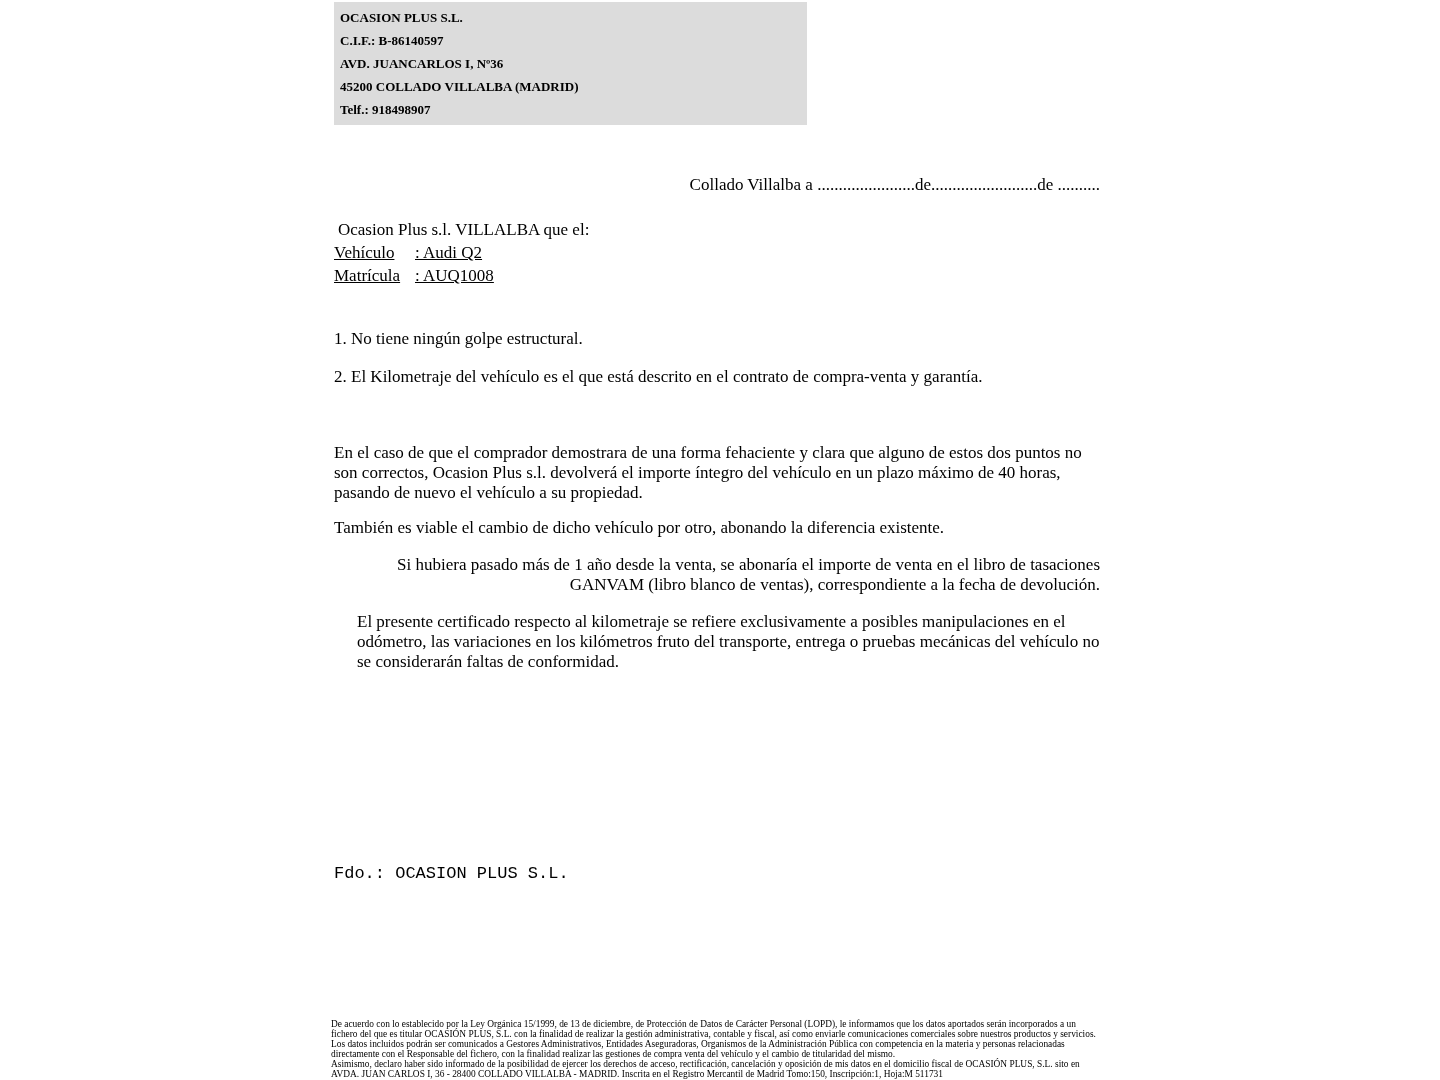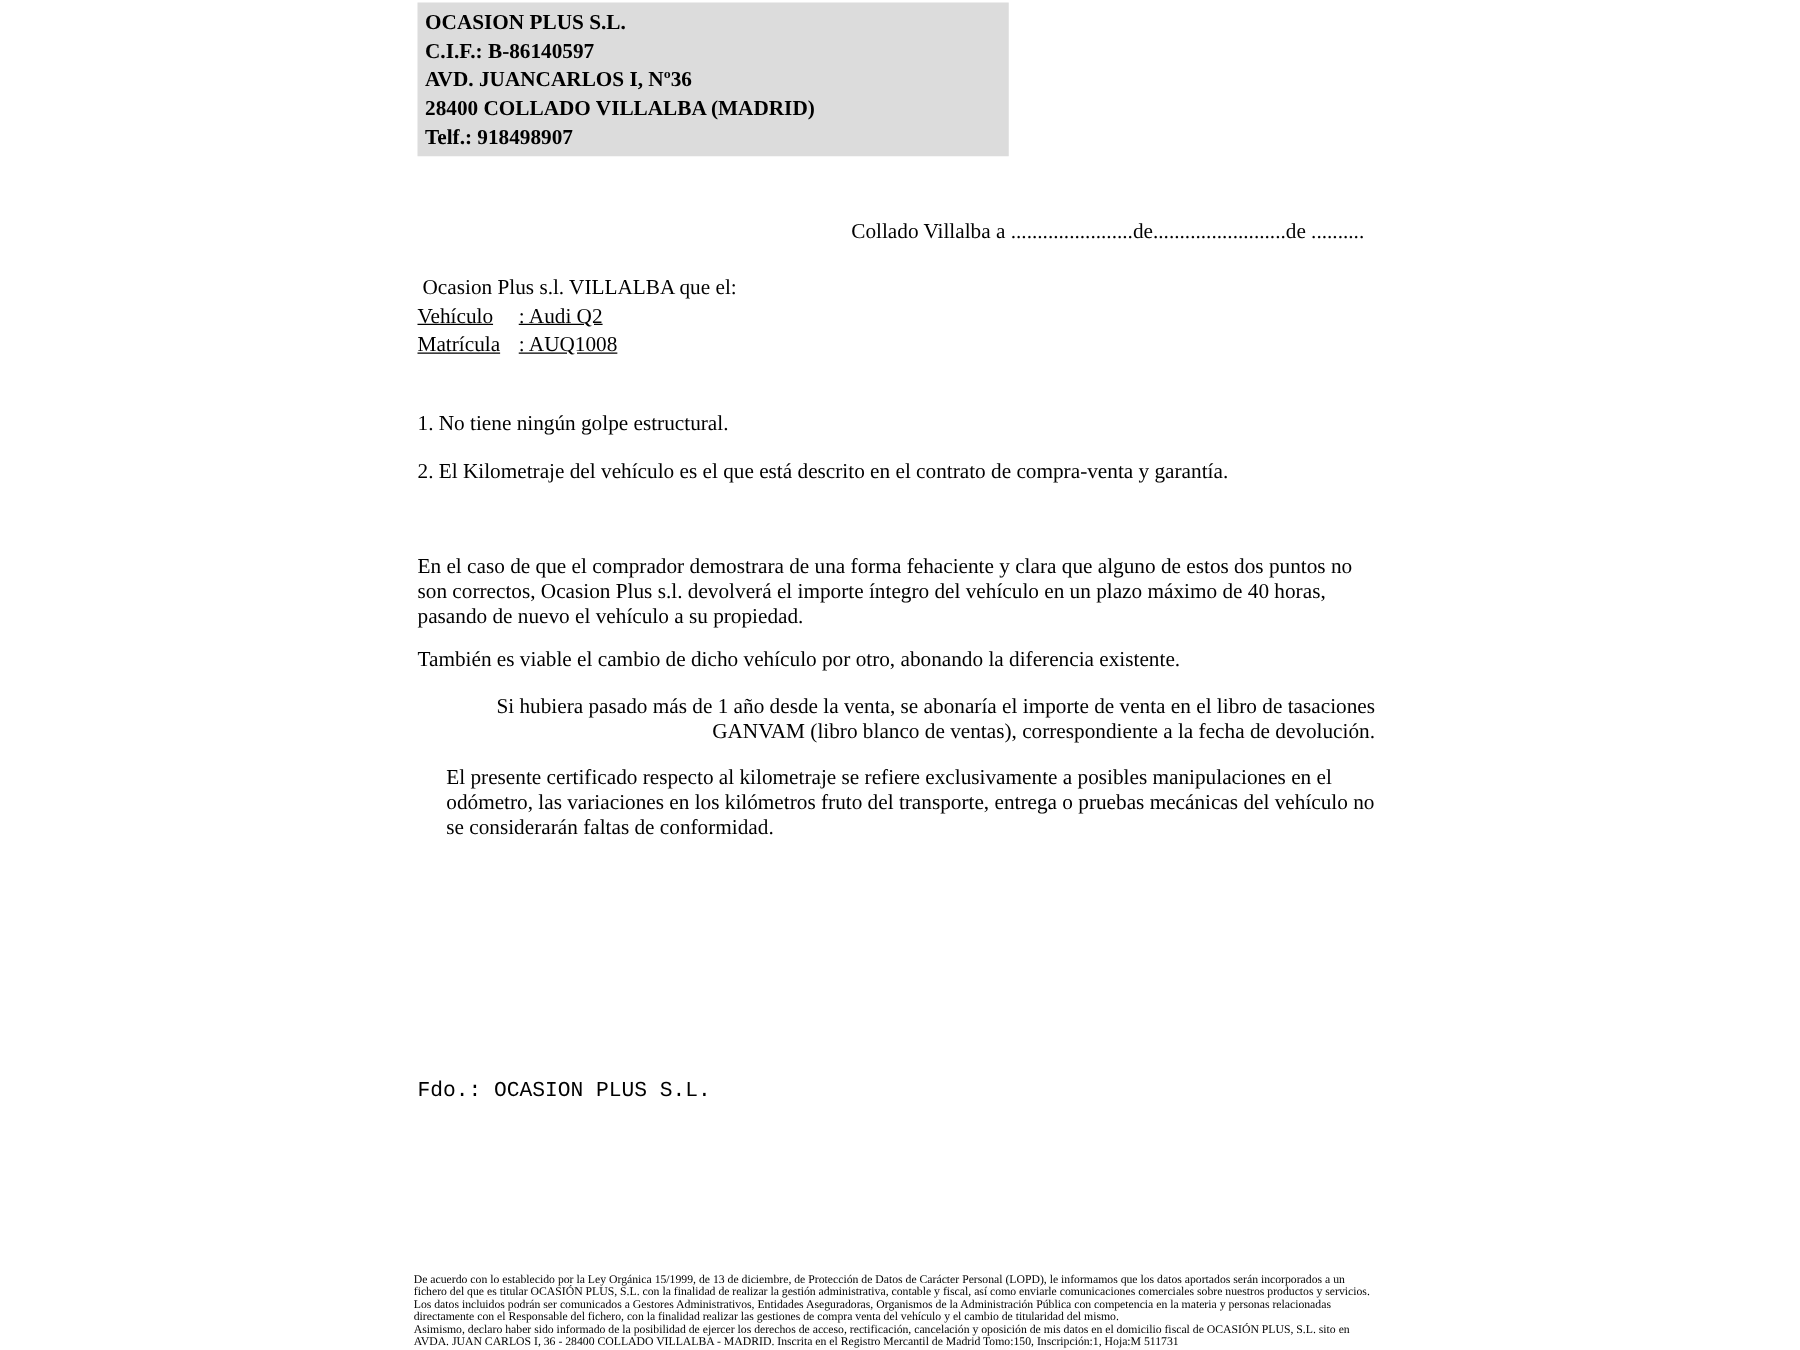--- a/index.html
+++ b/index.html
@@ -26,29 +26,29 @@
     font-size: 17px;
   }
   .letterhead {
     background: #dcdcdc;
     width: 459px;
     padding: 4px 8px 4px 6px;
     margin-top: 2px;
   }
   .lh-line {
     font-weight: bold;
-    font-size: 17px;
+    font-size: 13px;
     line-height: 23px;
     white-space: nowrap;
   }
   .date-line {
     margin-top: 48px;
-    margin-left: 347px;
     line-height: 23px;
     white-space: nowrap;
+    text-align: right;
   }
   .certify {
     margin-top: 22px;
     line-height: 23px;
   }
   .certify-intro {
     padding-left: 4px;
   }
   .row { line-height: 23px; text-decoration: underline; }
   .lbl-box {
@@ -82,21 +82,21 @@
 </head>
 <body>
 
 <div class="page">
   <div class="content">
 
     <div class="letterhead">
       <div class="lh-line">OCASION PLUS S.L.</div>
       <div class="lh-line">C.I.F.: B-86140597</div>
       <div class="lh-line">AVD. JUANCARLOS I, Nº36</div>
-      <div class="lh-line">28400 COLLADO VILLALBA (MADRID)</div>
+      <div class="lh-line">45200 COLLADO VILLALBA (MADRID)</div>
       <div class="lh-line">Telf.: 918498907</div>
     </div>
 
     <div class="date-line">Collado Villalba a .......................de.........................de ..........</div>
 
     <div class="certify">
       <div class="certify-intro">Ocasion Plus s.l. VILLALBA que el:</div>
       <div class="row"><span class="lbl-box"><span class="lbl">Vehículo</span></span><span>: Audi Q2</span></div>
       <div class="row"><span class="lbl-box"><span class="lbl">Matrícula</span></span><span>: AUQ1008</span></div>
     </div>

